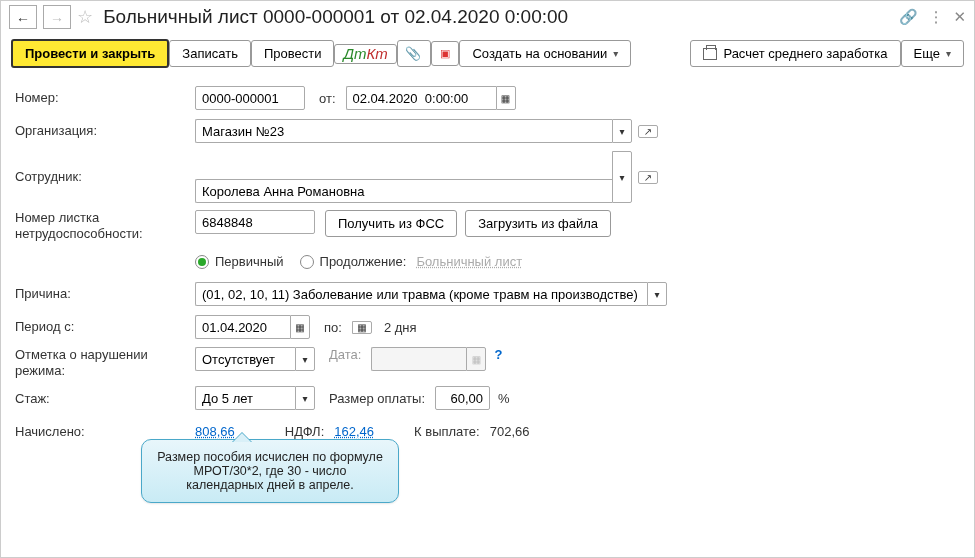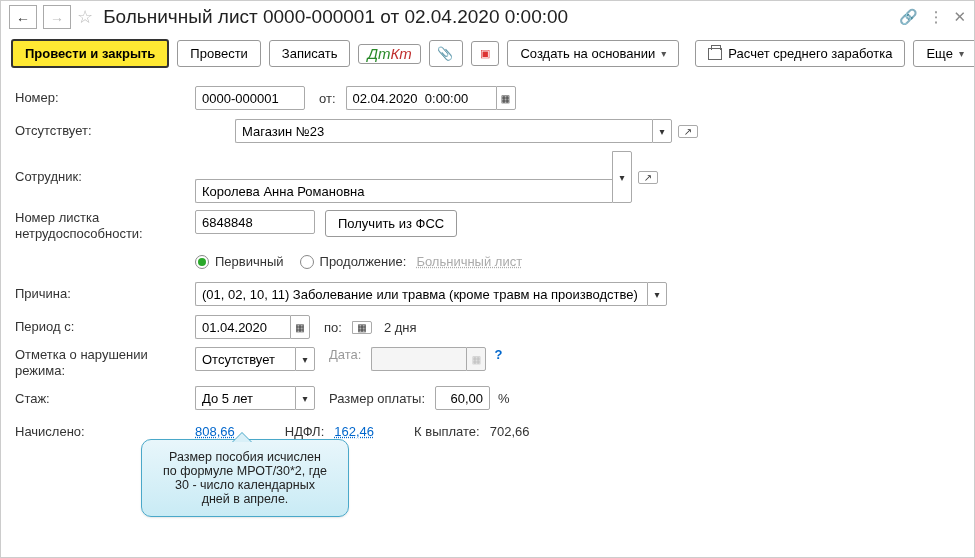--- a/index.html
+++ b/index.html
@@ -44,21 +44,20 @@
   }
   .tb-right {
     display: flex;
     gap: 10px;
     align-items: center;
     color: #888;
     font-size: 15px;
   }
   .toolbar {
     display: flex;
-    gap: 8px;
     padding: 6px 10px;
     align-items: center;
   }
   .btn {
     border: 1px solid #999;
     background: #fff;
     padding: 5px 12px;
     border-radius: 3px;
     cursor: pointer;
     font-size: 13px;
@@ -125,25 +124,25 @@
   .radio.checked::after{content:"";width:8px;height:8px;background:#2aa82a;border-radius:50%;}
   .link { color:#0066cc; text-decoration: underline dotted; cursor:pointer; }
   .link.disabled { color:#aaa; }
   .help { color:#0066cc; margin-left:8px; font-weight:bold; cursor:pointer; }
   .decor-icon { color:#d33; font-size:11px; }
   .decor-icon2 { color:#666; }
   .callout {
     position:absolute;
     left: 140px;
     top: 438px;
-    width: 208px;
+    width: 258px;
     background: linear-gradient(#e8f6fb,#c9ebf5);
     border: 1px solid #4aa8c9;
     border-radius: 10px;
-    padding: 10px 20px;
+    padding: 10px 12px;
     font-size: 12.5px;
     text-align: center;
     color: #222;
     box-shadow: 0 1px 2px rgba(0,0,0,.1);
   }
   .callout::before{
     content:"";
     position:absolute;
     top:-18px;left:90px;
     border:10px solid transparent;
@@ -169,22 +168,22 @@
   <span class="title-text">Больничный лист 0000-000001 от 02.04.2020 0:00:00</span>
   <div class="tb-right">
     <span style="cursor:pointer;">🔗</span>
     <span style="cursor:pointer;">⋮</span>
     <span style="cursor:pointer;">✕</span>
   </div>
 </div>
 
 <div class="toolbar">
   <button class="btn primary">Провести и закрыть</button>
+  <button class="btn">Записать</button>
   <button class="btn">Провести</button>
-  <button class="btn">Записать</button>
   <button class="btn icon-only">
     <span style="display:flex;line-height:8px;font-size:15px;font-style:italic;">
       <span style="color:#2a8a2a">Дт</span>
       <span style="color:#c03030">Кт</span>
     </span>
   </button>
   <button class="btn icon-only">
       <span class="decor-icon2">📎</span>
     </button>
   <button class="btn icon-only">
@@ -211,41 +210,42 @@
     <span class="label">Номер:</span>
     <input class="input" style="width: 110px;" value="0000-000001">
     <span class="inline-label">от:</span>
     <div class="combo">
       <input class="input" style="width: 150px;" value="02.04.2020  0:00:00">
       <div class="combo-btn">▦</div>
     </div>
   </div>
 
   <div class="row">
-    <span class="label">Отсутствует:</span>
-    <div class="combo">
-      <input class="input" style="width: 417px; margin-left: 40px;" value="Магазин №23">
+    <span class="label">Организация:</span>
+    <div class="combo">
+      <input class="input" style="width: 417px;" value="Магазин №23">
       <div class="combo-btn">▾</div>
     </div>
     <div class="combo-btn" style="margin-left:6px;border-radius:2px">↗</div>
   </div>
 
   <div class="row">
     <span class="label">Сотрудник:</span>
     <div class="combo">
       <input class="input" style="width: 417px; margin-top: 28px;" value="Королева Анна Романовна">
       <div class="combo-btn">▾</div>
     </div>
     <div class="combo-btn" style="margin-left:6px;border-radius:2px">↗</div>
   </div>
 
   <div class="row" style="align-items:flex-start">
     <span class="label">Номер листка нетрудоспособности:</span>
     <input class="input" style="width: 120px;" value="6848848">
     <button class="btn" style="margin-left:10px">Получить из ФСС</button>
+    <button class="btn" style="margin-left:8px">Загрузить из файла</button>
   </div>
 
   <div class="row">
     <span class="label"></span>
     <div class="radio-group">
       <span class="radio checked"></span>
       <span style="margin-left:-10px">Первичный</span>
       <span class="radio"></span>
       <span style="margin-left:-10px">Продолжение:</span>
       <span class="link disabled" style="margin-left:-6px">Больничный лист</span>

